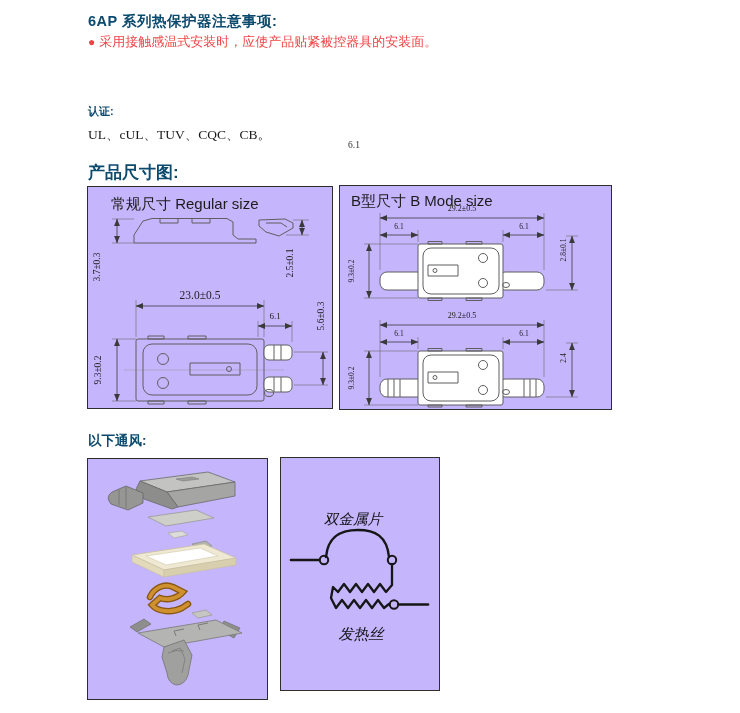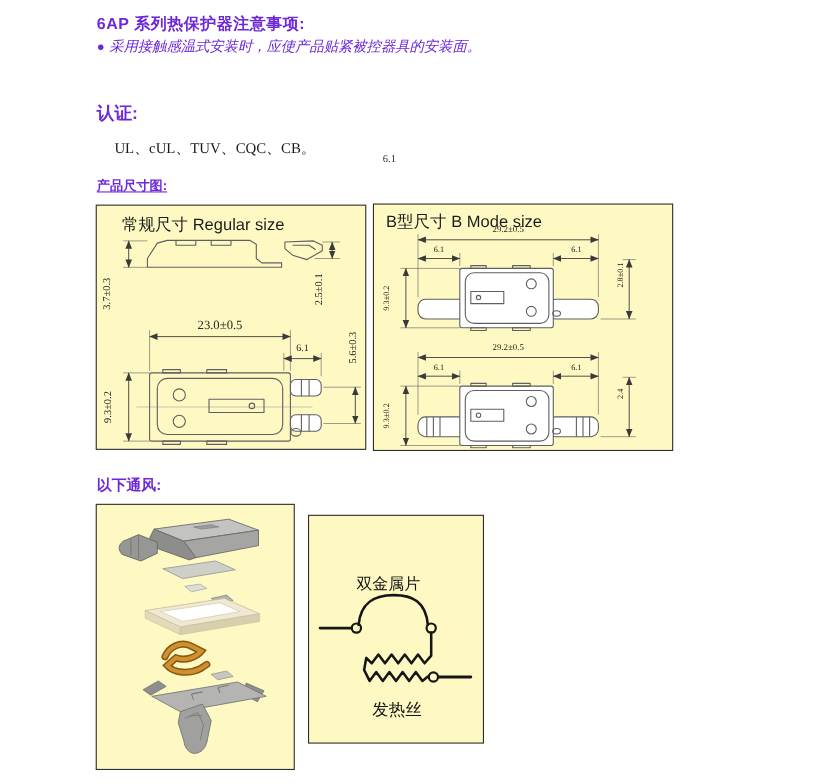--- a/index.html
+++ b/index.html
@@ -1,35 +1,35 @@
 <!DOCTYPE html>
 <html><head>
 <meta charset="utf-8">
 <style>
   html,body{margin:0;padding:0;background:#ffffff;}
   .page{position:relative;width:740px;height:713px;background:#ffffff;overflow:hidden;
         font-family:"Liberation Serif","DejaVu Serif",serif;color:#111;}
   .abs{position:absolute;}
-  .h-bold{font-family:"Liberation Sans","DejaVu Sans",sans-serif;font-weight:bold;color:#6d28d9;}
+  .h-bold{font-family:"Liberation Sans","DejaVu Sans",sans-serif;font-weight:bold;color:#0c4a6e;}
   .doc-title{left:88px;top:12px;font-size:14.5px;letter-spacing:.5px;}
-  .notes{left:88px;top:32px;width:640px;font-size:13px;line-height:20.5px;color:#6d28d9;font-style:italic;}
+  .notes{left:88px;top:32px;width:640px;font-size:13px;line-height:20.5px;color:#ef4444;}
   .note-row{white-space:nowrap;}
   .bullet{font-size:12px;margin-right:4px;}
-  .cert-head{left:88px;top:93px;font-size:16px;}
-  .cert-val{left:88px;top:126px;font-size:13.5px;color:#1a1a1a;margin-left:16px;}
+  .cert-head{left:88px;top:104px;font-size:11px;}
+  .cert-val{left:88px;top:126px;font-size:13.5px;color:#1a1a1a;}
   .pagenum{left:348px;top:140px;font-size:9.5px;color:#333;}
-  .sec-dim{left:88px;top:161px;font-size:12px;text-decoration:underline;}
+  .sec-dim{left:88px;top:161px;font-size:17px;}
   .sec-struct{left:88px;top:432px;font-size:13.5px;}
-  .panel{position:absolute;border:1.6px solid #2e2e2e;background:#fef9c3;box-sizing:border-box;}
+  .panel{position:absolute;border:1.6px solid #2e2e2e;background:#c4b5fd;box-sizing:border-box;}
   .panel-title{position:absolute;font-family:"Liberation Sans","DejaVu Sans",sans-serif;
                font-size:15px;color:#1c1c1c;white-space:nowrap;}
   .p-reg{left:87px;top:186px;width:246px;height:223px;}
   .p-bmode{left:339px;top:185px;width:273px;height:225px;}
   .p-exploded{left:87px;top:458px;width:181px;height:242px;}
-  .p-schematic{left:280px;top:468px;width:160px;height:208px;}
+  .p-schematic{left:280px;top:457px;width:160px;height:234px;font-style:italic;}
   svg{position:absolute;left:0;top:0;}
   .draw{stroke:#5f5f5f;stroke-width:1;fill:none;stroke-linejoin:round;}
   .draw-f{stroke:#5f5f5f;stroke-width:1;fill:#ffffff;stroke-linejoin:round;}
   .dim{stroke:#3a3a3a;stroke-width:.8;fill:none;}
   .ext{stroke:#6a6a6a;stroke-width:.6;fill:none;}
   .cl{stroke:#9a9a9a;stroke-width:.5;fill:none;}
   .dimtxt{fill:#222;font-family:"Liberation Serif","DejaVu Serif",serif;}
   .schema{stroke:#161616;fill:none;stroke-linecap:round;stroke-linejoin:round;}
 </style>
 </head>

